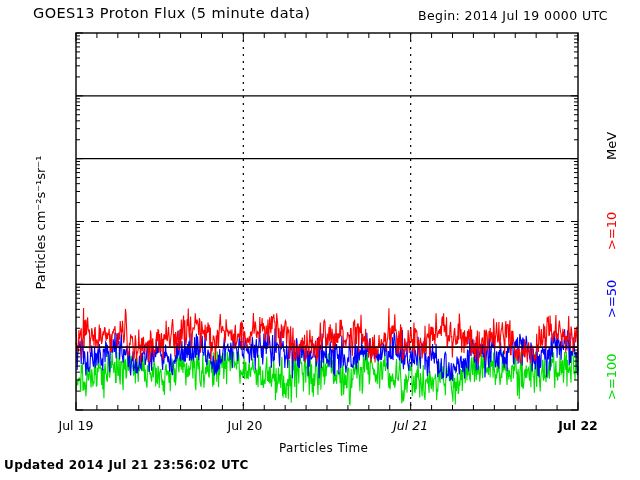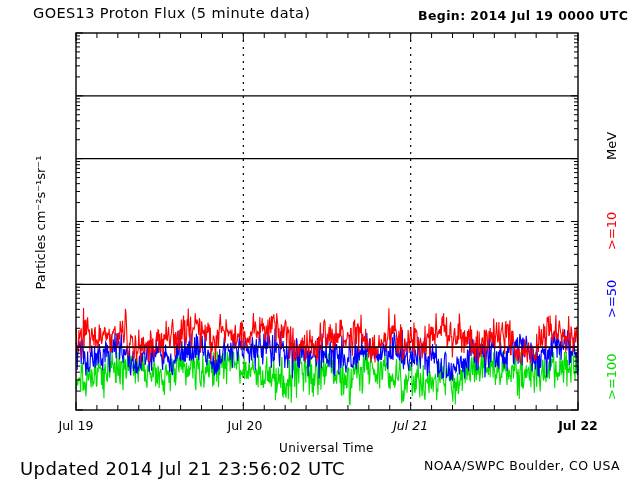--- a/index.html
+++ b/index.html
@@ -4,22 +4,22 @@
 <style>
   html,body{margin:0;padding:0;}
   body{
     width:640px;height:480px;background:#ffffff;
     font-family:"DejaVu Sans","Liberation Sans",sans-serif;
     color:#000;overflow:hidden;position:relative;
   }
   #root{position:absolute;inset:0;}
   .txt{position:absolute;white-space:nowrap;font-size:13px;letter-spacing:0.4px;text-align:right;}
   #title{left:33px;top:5px;font-size:14.5px;}
-  #begin{left:418px;top:8px;font-size:12.5px;font-weight:bold;}
-  #updated{left:20px;top:458px;font-size:18px;}
+  #begin{left:418px;top:8px;font-size:12.5px;}
+  #updated{left:4px;top:458px;font-size:12px;font-weight:bold;}
   #credit{left:424px;top:458px;font-size:12.5px;}
   #xlabel{left:279px;top:441px;font-size:12px;}
   #ylabel{
     position:absolute;left:-95px;top:215px;width:270px;
     transform:rotate(-90deg);transform-origin:center center;
     text-align:center;font-size:13px;white-space:nowrap;
   }
   .rlab{
     position:absolute;transform-origin:left top;font-size:13px;white-space:nowrap;
   }
@@ -213,25 +213,24 @@
       <line x1="515.25" y1="410" x2="515.25" y2="405" stroke="#000000" stroke-width="1"></line>
       <line x1="515.25" y1="33" x2="515.25" y2="38" stroke="#000000" stroke-width="1"></line>
       <line x1="536.1666666666666" y1="410" x2="536.1666666666666" y2="405" stroke="#000000" stroke-width="1"></line>
       <line x1="536.1666666666666" y1="33" x2="536.1666666666666" y2="38" stroke="#000000" stroke-width="1"></line>
       <line x1="557.0833333333334" y1="410" x2="557.0833333333334" y2="405" stroke="#000000" stroke-width="1"></line>
       <line x1="557.0833333333334" y1="33" x2="557.0833333333334" y2="38" stroke="#000000" stroke-width="1"></line>
       <line x1="578" y1="410" x2="578" y2="402" stroke="#000000" stroke-width="1"></line>
       <line x1="578" y1="33" x2="578" y2="41" stroke="#000000" stroke-width="1"></line>
     </svg>
 
-  <div class="txt" id="xlabel">Universal Time</div>
+  <div class="txt" id="xlabel">Particles Time</div>
 
   <div id="rlabels">
       <div class="rlab" style="color: rgb(0, 0, 0); left: 604px; top: 160px; transform: rotate(-90deg);">MeV</div>
       <div class="rlab" style="color: rgb(255, 0, 0); left: 604px; top: 250px; transform: rotate(-90deg);">&gt;=10</div>
       <div class="rlab" style="color: rgb(0, 0, 255); left: 604px; top: 318px; transform: rotate(-90deg);">&gt;=50</div>
       <div class="rlab" style="color: rgb(0, 224, 0); left: 604px; top: 400px; transform: rotate(-90deg);">&gt;=100</div>
     </div>
 
   <div class="txt" id="updated">Updated 2014 Jul 21 23:56:02 UTC</div>
-  <div class="txt" id="credit">NOAA/SWPC Boulder, CO USA</div>
 
 </div>
 
 </body></html>

